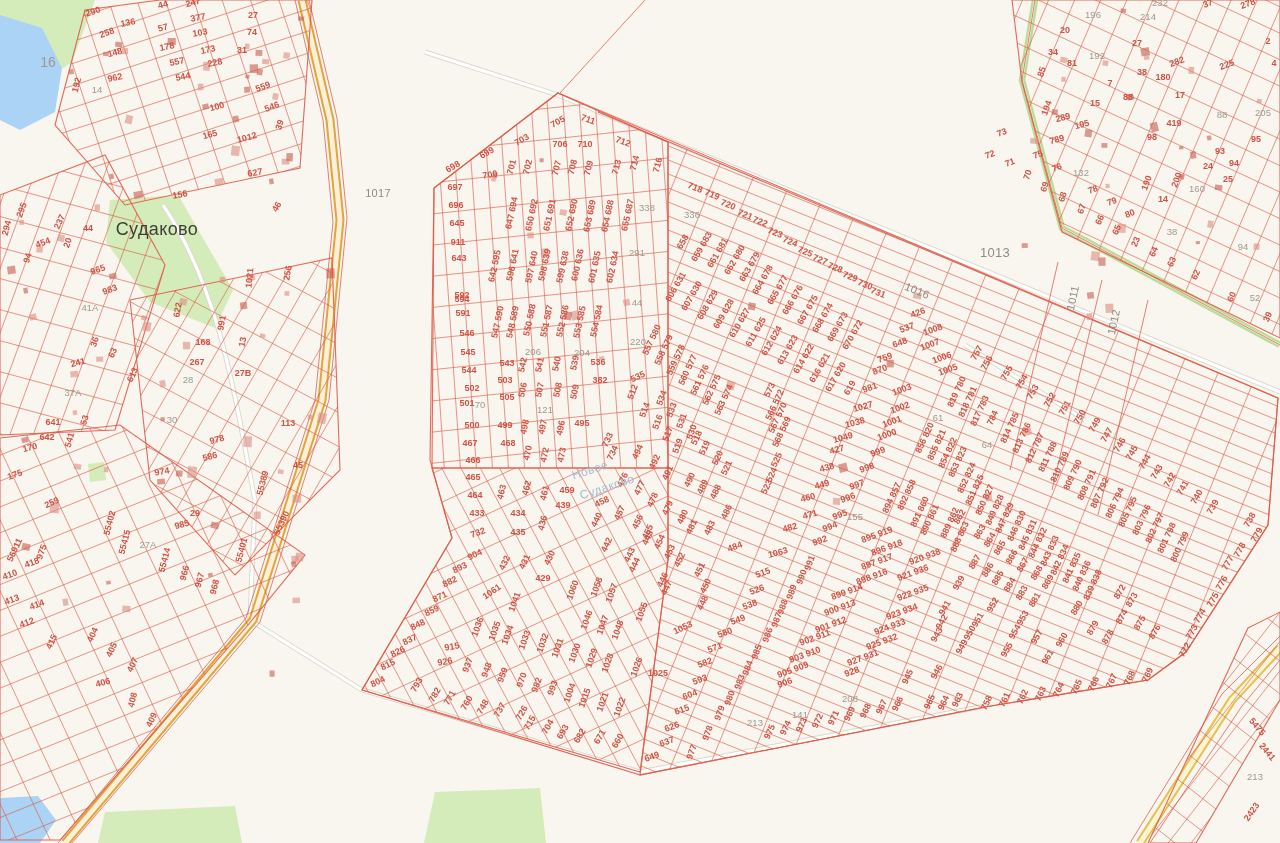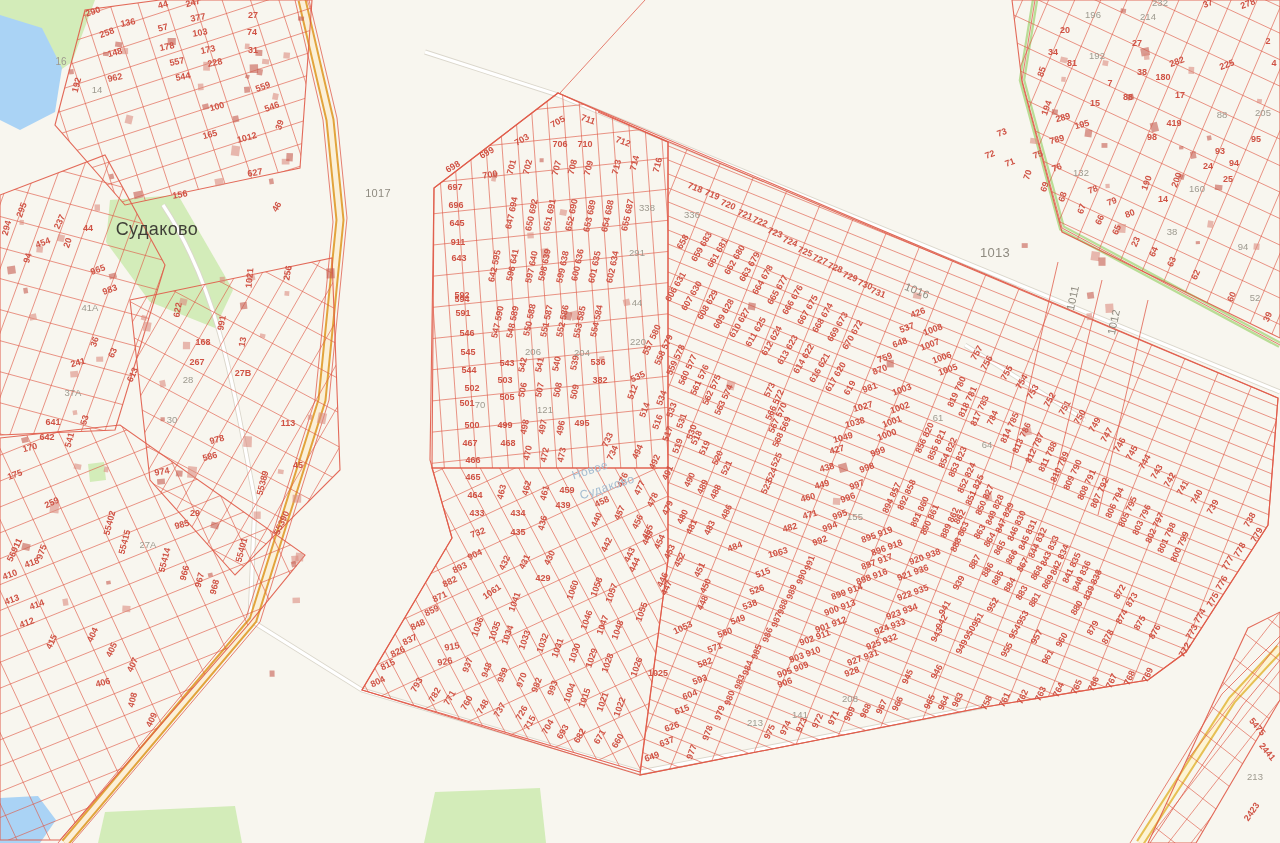--- a/index.html
+++ b/index.html
@@ -649,21 +649,21 @@
       <div class="lbl pl" style="left: 163px; top: 28px; --r: -15deg; font-size: 9px;">57</div>
       <div class="lbl pl" style="left: 198px; top: 18px; --r: -10deg; font-size: 9px;">377</div>
       <div class="lbl pl" style="left: 200px; top: 33px; --r: -10deg; font-size: 9px;">103</div>
       <div class="lbl pl" style="left: 167px; top: 47px; --r: -12deg; font-size: 9px;">178</div>
       <div class="lbl pl" style="left: 177px; top: 62px; --r: -12deg; font-size: 9px;">557</div>
       <div class="lbl pl" style="left: 208px; top: 50px; --r: -12deg; font-size: 9px;">173</div>
       <div class="lbl pl" style="left: 183px; top: 77px; --r: -12deg; font-size: 9px;">544</div>
       <div class="lbl pl" style="left: 215px; top: 63px; --r: -12deg; font-size: 9px;">228</div>
       <div class="lbl pl" style="left: 253px; top: 15px; --r: 0deg; font-size: 9px;">27</div>
       <div class="lbl pl" style="left: 252px; top: 32px; --r: 0deg; font-size: 9px;">74</div>
-      <div class="lbl pl" style="left: 253px; top: 50px; --r: 0deg; font-size: 9px;">31</div>
+      <div class="lbl pl" style="left: 242px; top: 50px; --r: 0deg; font-size: 9px;">31</div>
       <div class="lbl pl" style="left: 263px; top: 87px; --r: -20deg; font-size: 9px;">559</div>
       <div class="lbl pl" style="left: 272px; top: 107px; --r: -20deg; font-size: 9px;">546</div>
       <div class="lbl pl" style="left: 280px; top: 125px; --r: -70deg; font-size: 9px;">39</div>
       <div class="lbl pl" style="left: 217px; top: 107px; --r: -15deg; font-size: 9px;">100</div>
       <div class="lbl pl" style="left: 210px; top: 135px; --r: -15deg; font-size: 9px;">165</div>
       <div class="lbl pl" style="left: 247px; top: 138px; --r: -15deg; font-size: 9px;">1012</div>
       <div class="lbl pl" style="left: 255px; top: 173px; --r: -10deg; font-size: 9px;">627</div>
       <div class="lbl pl" style="left: 180px; top: 195px; --r: -10deg; font-size: 9px;">156</div>
       <div class="lbl pl" style="left: 277px; top: 207px; --r: -60deg; font-size: 9px;">46</div>
       <div class="lbl pl" style="left: 22px; top: 210px; --r: -70deg; font-size: 9px;">295</div>
@@ -1224,21 +1224,21 @@
       <div class="lbl pl" style="left: 1232px; top: 297px; --r: -65deg; font-size: 9px;">60</div>
       <div class="lbl pl" style="left: 1268px; top: 317px; --r: -65deg; font-size: 9px;">39</div>
       <div class="lbl pl" style="left: 1268px; top: 41px; --r: 0deg; font-size: 9px;">2</div>
       <div class="lbl pl" style="left: 1274px; top: 63px; --r: 0deg; font-size: 9px;">4</div>
       <div class="lbl pl" style="left: 1208px; top: 4px; --r: -20deg; font-size: 9px;">37</div>
       <div class="lbl pl" style="left: 1248px; top: 4px; --r: -20deg; font-size: 9px;">278</div>
       <div class="lbl pl" style="left: 1252px; top: 812px; --r: -55deg; font-size: 9px;">2423</div>
       <div class="lbl pl" style="left: 1257px; top: 727px; --r: 50deg; font-size: 9px;">5475</div>
       <div class="lbl pl" style="left: 1267px; top: 752px; --r: 50deg; font-size: 9px;">2441</div>
       <div class="lbl ql" style="left: 97px; top: 90px; --r: 0deg; font-size: 9.5px;">14</div>
-      <div class="lbl ql" style="left: 48px; top: 62px; --r: 0deg; font-size: 10px; margin-left: 13px;">16</div>
+      <div class="lbl ql" style="left: 48px; top: 62px; --r: 0deg; font-size: 14px;">16</div>
       <div class="lbl ql" style="left: 188px; top: 380px; --r: 0deg; font-size: 9.5px;">28</div>
       <div class="lbl ql" style="left: 172px; top: 420px; --r: 0deg; font-size: 9.5px;">30</div>
       <div class="lbl ql" style="left: 73px; top: 393px; --r: 0deg; font-size: 9.5px;">37А</div>
       <div class="lbl ql" style="left: 90px; top: 308px; --r: 0deg; font-size: 9.5px;">41А</div>
       <div class="lbl ql" style="left: 148px; top: 545px; --r: 0deg; font-size: 9.5px;">27А</div>
       <div class="lbl ql" style="left: 480px; top: 405px; --r: 0deg; font-size: 9.5px;">70</div>
       <div class="lbl ql" style="left: 545px; top: 410px; --r: 0deg; font-size: 9.5px;">121</div>
       <div class="lbl ql" style="left: 533px; top: 352px; --r: 0deg; font-size: 9.5px;">206</div>
       <div class="lbl ql" style="left: 582px; top: 353px; --r: 0deg; font-size: 9.5px;">204</div>
       <div class="lbl ql" style="left: 638px; top: 342px; --r: 0deg; font-size: 9.5px;">220</div>

